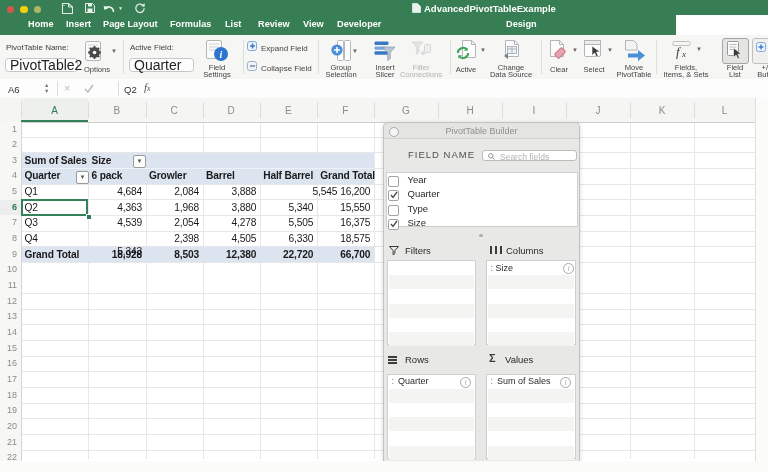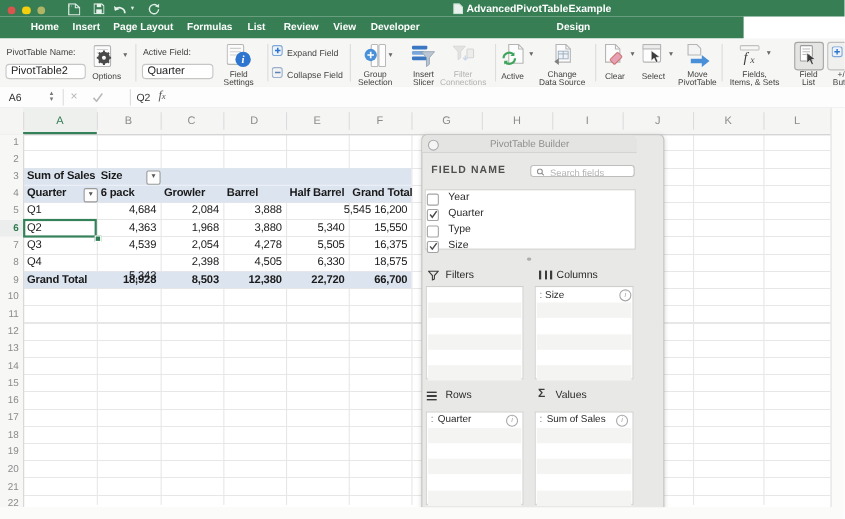--- a/index.html
+++ b/index.html
@@ -8,41 +8,41 @@
 .abs{position:absolute;}
 
 #titlebar{left:0;top:0;width:768px;height:15px;background:#377e54;}
 #menubar{left:0;top:15px;width:676px;height:19.5px;background:#377e54;}
 .tab{position:absolute;top:0;height:19.5px;line-height:19.5px;color:#fdfdfd;font-size:9.2px;font-weight:bold;}
 .light{position:absolute;top:5.5px;width:7.5px;height:7.5px;border-radius:50%;}
 .tbicon{position:absolute;top:3px;color:rgba(235,245,240,.95);font-size:10px;}
 
 #ribbon{left:0;top:34.5px;width:768px;height:44px;background:#f6f6f5;border-bottom:1px solid #e0e0de;}
 .rlabel{position:absolute;font-size:8px;color:#3c3c3c;}
-.rbox{position:absolute;background:#fefefe;border:1px solid #c6c6c4;border-radius:3.5px;font-size:10px;color:#222;}
+.rbox{position:absolute;background:#fefefe;border:1px solid #c6c6c4;border-radius:3.5px;font-size:14px;color:#222;}
 .btxt{position:absolute;font-size:7.6px;color:#444;text-align:center;line-height:7.6px;white-space:nowrap;}
 .sep{position:absolute;top:5px;width:1px;height:34px;background:#dddddb;}
 .darr{position:absolute;font-size:6px;color:#666;}
 
 #fbar{left:0;top:78.5px;width:768px;height:19px;background:#fdfdfd;border-bottom:1px solid #a9a9a9;}
 
 #grid{left:0;top:98px;width:768px;height:363px;background:#fff;}
 #colhdr{position:absolute;left:0;top:0;width:756px;height:23.5px;background:#f5f5f4;border-bottom:1px solid #cecece;}
 .cl{position:absolute;top:0;height:23.5px;line-height:25px;font-size:10px;color:#8b8b8b;text-align:center;}
 .chsep{position:absolute;top:4px;width:1px;height:16px;background:#dcdcdc;}
 #rowhdr{position:absolute;left:0;top:23.5px;width:21px;height:339.5px;background:#f7f7f6;border-right:1px solid #d5d5d5;}
 .rn{position:absolute;left:0;width:17px;height:15.65px;font-size:9px;color:#8b8b8b;text-align:right;line-height:15.65px;}
 .vline{position:absolute;top:23.5px;width:1px;height:337.5px;background:#e7e7e7;}
 .cell{position:absolute;height:15.65px;line-height:15.65px;font-size:10.2px;letter-spacing:-0.15px;color:#1a1a1a;white-space:nowrap;}
 .num{text-align:right;}
 .bold{font-weight:bold;}
 .blue{position:absolute;left:21px;width:353px;background:#dce4f0;}
 .drop{position:absolute;width:11px;height:11px;background:#fdfdfd;border:1px solid #9a9a9a;border-radius:2px;color:#555;font-size:6px;text-align:center;line-height:10px;}
 
-#panel{left:383px;top:122px;width:221px;height:340px;background:#e8e8e7;border:1px solid #c2c2c0;border-radius:5px 5px 0 0;box-shadow:0 1px 5px rgba(0,0,0,.14);box-sizing:border-box;}
+#panel{left:383px;top:122px;width:197px;height:340px;background:#e8e8e7;border:1px solid #c2c2c0;border-radius:5px 5px 0 0;box-shadow:0 1px 5px rgba(0,0,0,.14);box-sizing:border-box;}
 .pbox{position:absolute;background:#fff;border:1px solid #cfcfcd;box-sizing:border-box;}
 .ptxt{position:absolute;font-size:9.5px;color:#2a2a2a;white-space:nowrap;}
 .pi{position:absolute;width:9px;height:9px;border:1px solid #a8a8a8;border-radius:50%;color:#a8a8a8;font-size:7px;line-height:9px;text-align:center;font-style:italic;}
 .zeb{position:absolute;left:1px;right:1px;height:14.2px;background:#f4f4f2;}
 .cb{position:absolute;left:4px;width:9px;height:9px;border:1px solid #a3a3a3;border-radius:2px;background:#fff;}
 </style>
 </head>
 <body>
 <div id="app">
   <div id="titlebar" class="abs">
@@ -339,21 +339,21 @@
     <div class="cell num bold" style="left:316.8px;top:148.70px;width:53.6px;">66,700</div>
     <div class="drop" style="left:133px;top:57.2px;">▼</div>
     <div class="drop" style="left:76px;top:72.8px;">▼</div>
     <div class="abs" style="left:21px;top:101.35px;width:66.5px;height:16.2px;border:2px solid #35815a;box-sizing:border-box;background:transparent;"></div>
     <div class="abs" style="left:85.5px;top:115.5px;width:4px;height:4px;background:#2f7c54;border:1px solid #fff;"></div>
   </div>
   <div id="panel" class="abs">
     <div class="abs" style="left:0;top:0;width:195px;height:15px;background:#e4e4e2;border-bottom:1px solid #d2d2d0;border-radius:5px 5px 0 0;"></div>
     <div class="abs" style="left:5px;top:3.5px;width:8px;height:8px;border:1px solid #ababab;border-radius:50%;background:#f5f5f5;"></div>
     <div class="abs" style="left:0;top:3px;width:195px;text-align:center;font-size:9px;color:#8f8f8f;">PivotTable Builder</div>
-    <div class="abs" style="left:8px;top:26px;font-size:9.5px;font-weight:bold;color:#4f4f4f;letter-spacing:1px;">FIELD NAME</div>
+    <div class="abs" style="left:24px;top:26px;font-size:9.5px;font-weight:normal;color:#4f4f4f;letter-spacing:1px;">FIELD NAME</div>
     <div class="abs" style="left:98px;top:26.5px;width:95px;height:11px;background:#fff;border:1px solid #bdbdbb;border-radius:3px;box-sizing:border-box;">
       <svg style="position:absolute;left:5px;top:2px;" width="7" height="7" viewBox="0 0 7 7">
           <circle cx="2.8" cy="2.8" r="2.2" fill="none" stroke="#8f8f8f" stroke-width="1"></circle>
           <line x1="4.4" y1="4.4" x2="6.5" y2="6.5" stroke="#8f8f8f" stroke-width="1"></line>
         </svg>
       <span style="position:absolute;left:17px;top:1px;color:#b3b3b3;font-size:8.5px;">Search fields</span>
     </div>
     <div class="pbox" style="left:2px;top:49px;width:192px;height:54.5px;"></div>
     <div class="cb" style="top:52.5px;"></div>
       <div class="ptxt" style="left:23.5px;top:50.5px;">Year</div>

